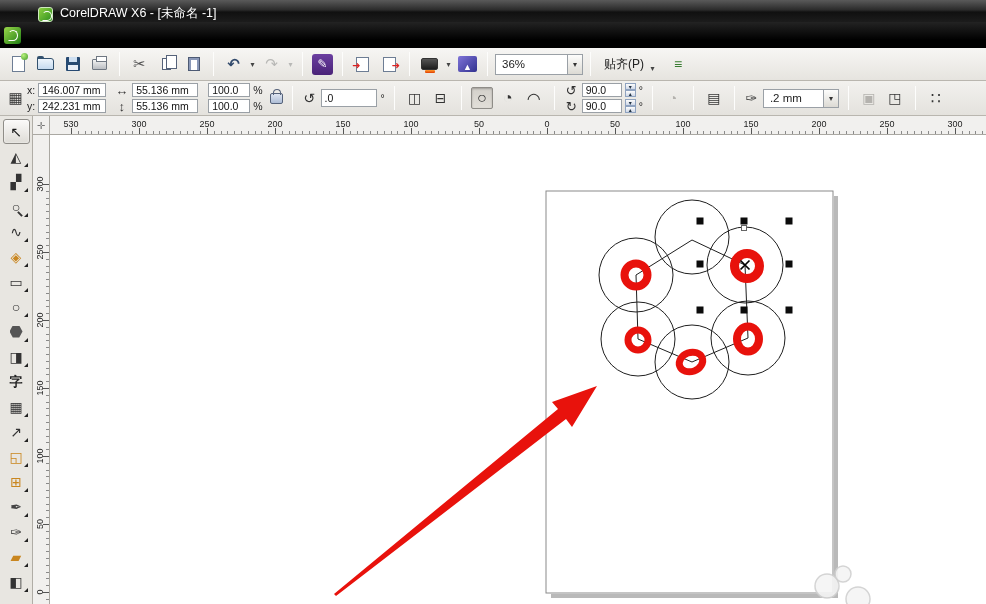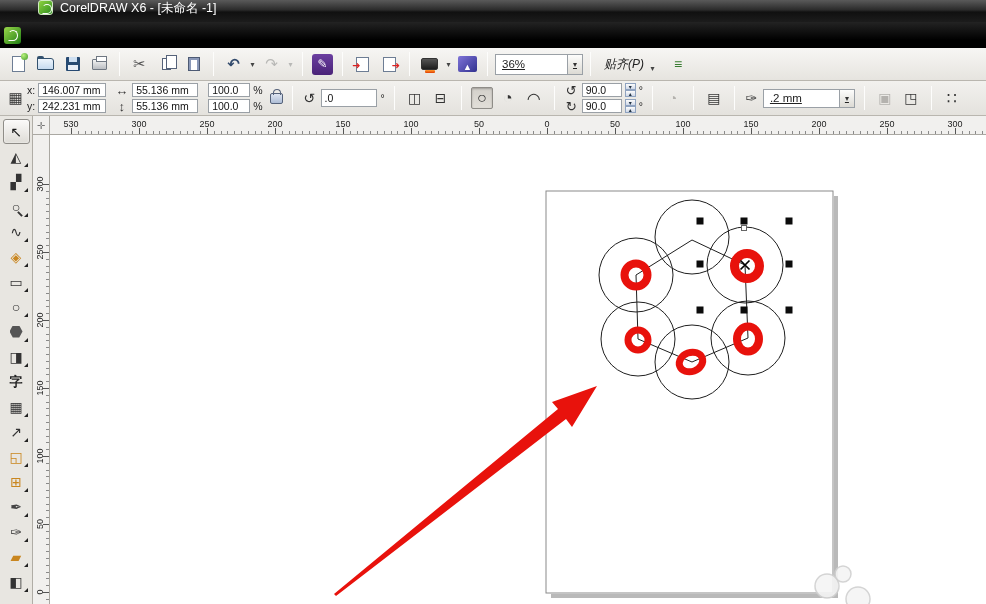--- a/index.html
+++ b/index.html
@@ -1,21 +1,21 @@
 <!DOCTYPE html>
 <html><head>
 <meta charset="utf-8">
 <style>
   html,body{margin:0;padding:0;background:#555;}
   *{box-sizing:border-box;}
   .app{position:relative;width:986px;height:604px;font-family:"Liberation Sans","DejaVu Sans",sans-serif;
        background:#e8e6e1;overflow:hidden;user-select:none;}
   
   .titlebar{height:22px;background:linear-gradient(#5a5a5a,#2b2b2b 45%,#101010 55%,#1c1c1c);
-    display:flex;align-items:flex-start;padding-left:38px;color:#fff;font-size:12.5px;gap:7px;}
+    display:flex;align-items:flex-end;padding-left:38px;color:#fff;font-size:12.5px;gap:7px;}
   .appicon{width:15px;height:15px;border-radius:3px;background:linear-gradient(135deg,#8ed13f,#2e8f1f);
     border:1px solid #cfe9c0;position:relative;flex:0 0 auto;}
   .appicon::after{content:"";position:absolute;left:3px;top:3px;width:8px;height:8px;
     border:1.5px solid #fff;border-radius:50% 50% 50% 0;border-left-color:transparent;}
   
   .menubar{height:26px;background:linear-gradient(#232323,#000 70%);display:flex;align-items:center;
     color:#fff;font-size:12.5px;padding-left:4px;}
   .menulogo{width:17px;height:17px;margin-right:16px;border-radius:3px;
     background:linear-gradient(135deg,#9ad84a,#1f7d14);position:relative;}
   .menulogo::after{content:"";position:absolute;left:4px;top:3px;width:8px;height:9px;
@@ -53,25 +53,25 @@
   .ic-imp::after{content:"➜";font-size:10px;color:#d22;position:absolute;left:-5px;top:2px;}
   .ic-exp{width:13px;height:15px;background:#fff;border:1px solid #6d7d94;position:relative;font-size:0;}
   .ic-exp::after{content:"➜";font-size:10px;color:#d22;position:absolute;right:-5px;top:2px;}
   .ic-screen{width:17px;height:12px;background:linear-gradient(#555,#1d1d1d);border:1px solid #333;
     border-radius:2px;position:relative;}
   .ic-screen::after{content:"";position:absolute;left:3px;bottom:-4px;width:10px;height:3px;
     background:linear-gradient(#ff9b2d,#e03c00);border-radius:1px;}
   .ic-welcome{width:19px;height:16px;border-radius:2px;background:linear-gradient(135deg,#7f74d8,#31318f);
     color:#fff;display:flex;align-items:flex-end;justify-content:center;font-size:9px;line-height:9px;}
   .combo{height:21px;background:#fff;border:1px solid #9aa0a6;display:flex;align-items:center;
-    font-size:11.5px;color:#222;text-decoration:underline;}
+    font-size:11.5px;color:#222;}
   .combo .val{padding:0 6px;flex:1;}
   .combo .drop{width:15px;height:100%;background:linear-gradient(#fdfdfc,#dcdad4);
     border-left:1px solid #9aa0a6;display:flex;align-items:center;justify-content:center;font-size:8px;color:#333;}
-  .snapbtn{display:flex;align-items:flex-end;gap:4px;font-size:12px;color:#222;padding:3px 6px;border-radius:2px;font-style:italic;}
+  .snapbtn{display:flex;align-items:flex-end;gap:4px;font-size:12px;color:#222;padding:3px 6px;border-radius:2px;}
   .ic-options{color:#3a7d33;font-size:14px;font-weight:bold;letter-spacing:-1px;}
   
   .propbar{height:35px;background:linear-gradient(#f2f1ee,#e4e2dd);border-bottom:1px solid #b9b6af;
     display:flex;align-items:center;padding-left:8px;font-size:10.5px;color:#222;gap:4px;}
   .pstack{display:grid;grid-template-rows:15px 15px;align-items:center;row-gap:1px;}
   .prow{display:flex;align-items:center;gap:3px;}
   .pfield{height:14px;background:#fff;border:1px solid #9aa0a6;font-size:10.5px;padding:0 3px;
     font-family:"Liberation Sans",sans-serif;color:#111;}
   .pico{font-size:13px;color:#333;width:15px;text-align:center;}
   .pbtn{width:22px;height:22px;display:flex;align-items:center;justify-content:center;font-size:14px;
@@ -255,21 +255,21 @@
           </span>
         <span>°</span>
       </div>
     </div>
     <span class="tsep"></span>
     <span class="pbtn gray">◔</span>
     <span class="tsep"></span>
     <span class="pbtn">▤</span>
     <span class="tsep"></span>
     <span class="pico" style="font-size:14px;">✑</span>
-    <span class="combo" style="width:92px;height:19px;">
+    <span class="combo" style="width:76px;height:19px;">
       <span class="val">.2 mm</span>
       <span class="drop">▾</span>
     </span>
     <span class="tsep"></span>
     <span class="pbtn gray">▣</span>
     <span class="pbtn">◳</span>
     <span class="tsep"></span>
     <span class="pbtn" style="font-size:16px;">∷</span>
   </div>
 

